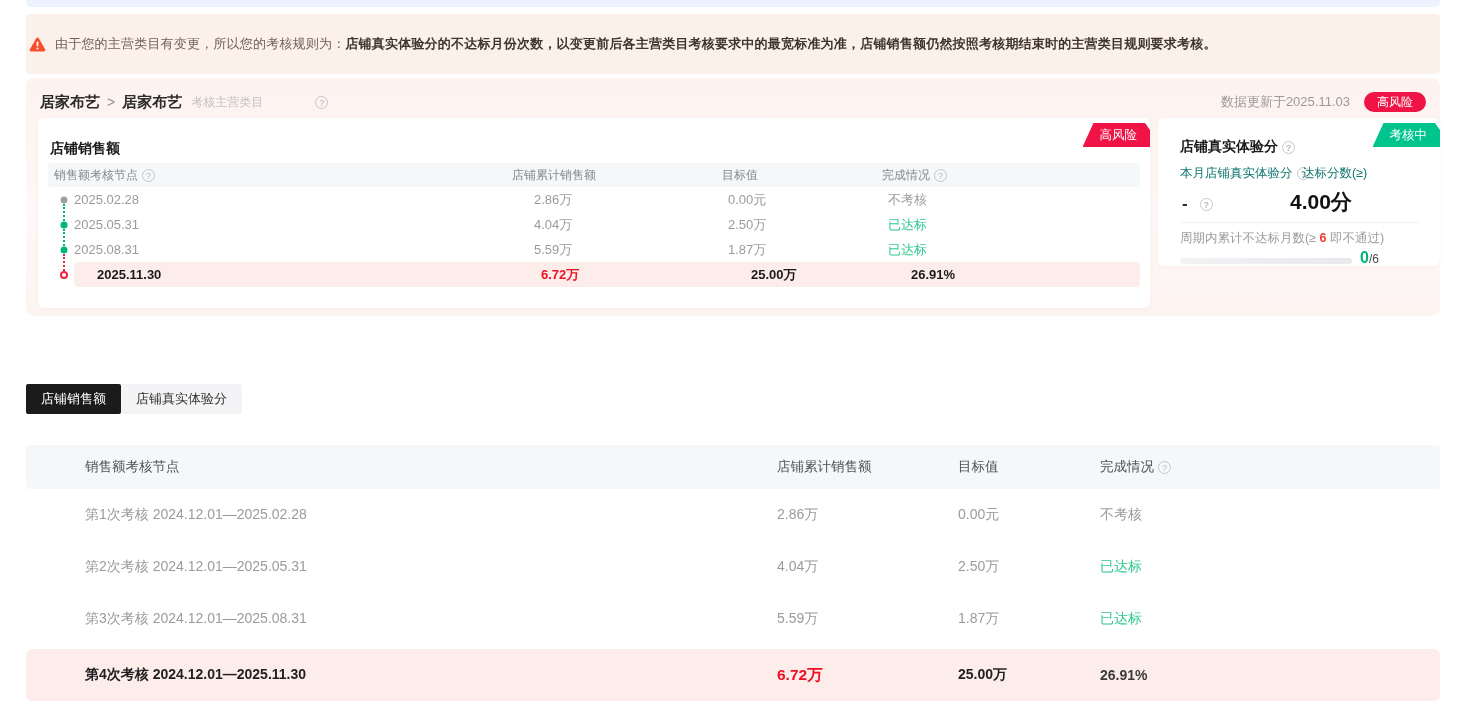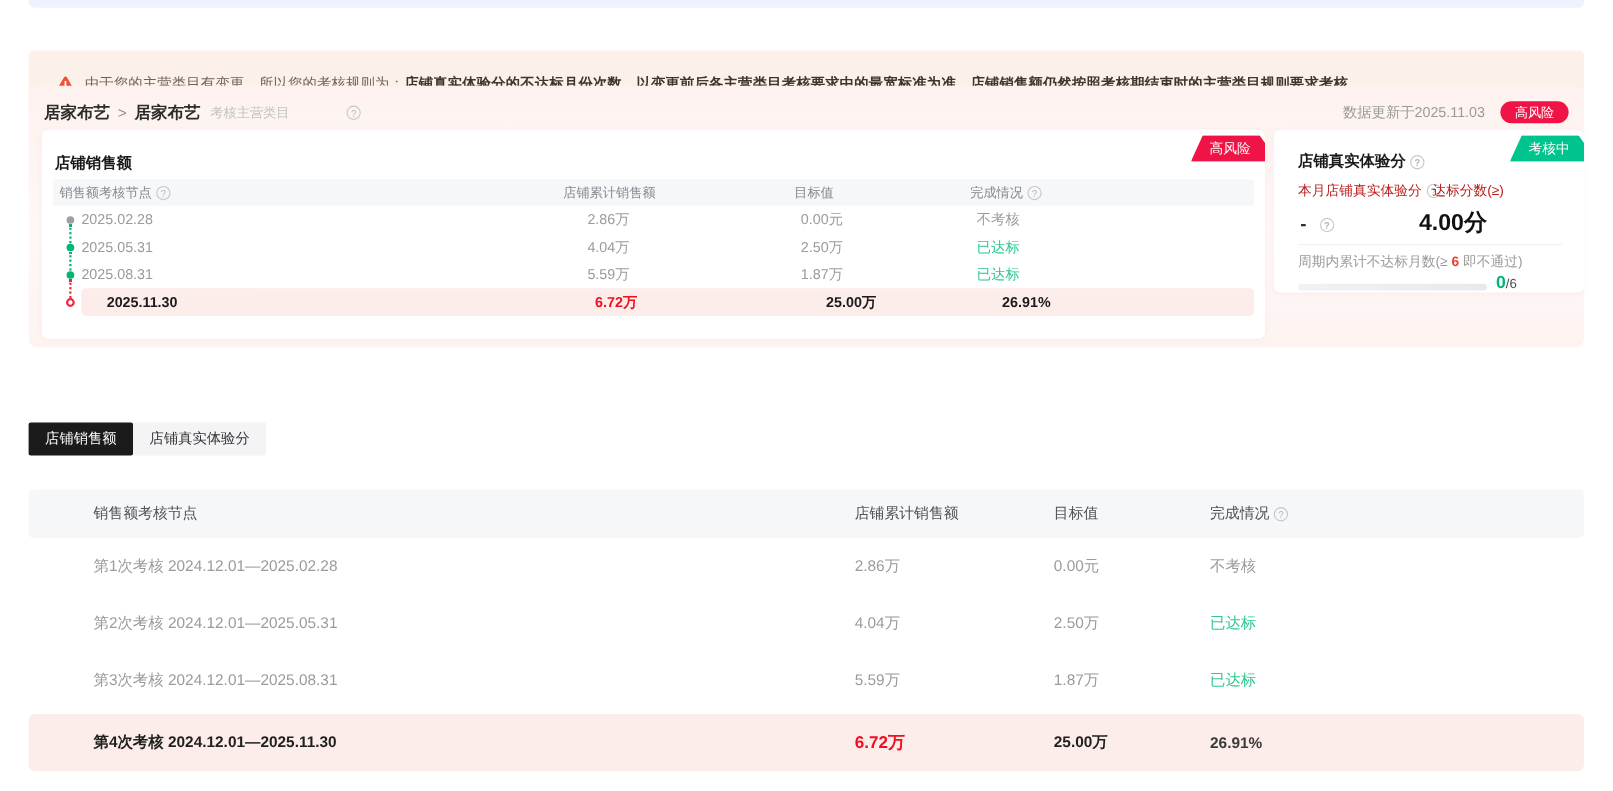--- a/index.html
+++ b/index.html
@@ -5,21 +5,21 @@
   * { margin:0; padding:0; box-sizing:border-box; }
   html,body { background:#fff; }
   body { font-family:"Liberation Sans","DejaVu Sans",sans-serif; }
   .canvas { position:relative; width:1466px; height:719px; background:#fff; overflow:hidden; }
 
   
   .top-strip { position:absolute; left:26px; top:0; width:1414px; height:7px;
     background:#edf3fe; border-radius:0 0 5px 5px; }
   .warn { position:absolute; left:26px; top:14px; width:1414px; height:60px;
     background:#fcf0ea; border-radius:4px; display:flex; align-items:center;
-    padding:0 25px;margin-top:32px; }
+    padding:0 3px; }
   .warn-icon { flex:0 0 auto; margin-right:9px; display:flex; align-items:center; }
   .warn-text { font-size:13px; color:#6f6158; letter-spacing:.2px; }
   .warn-bold { font-weight:700; color:#3f352e; }
 
   
   .overview { position:absolute; left:26px; top:78px; width:1414px; height:238px;
     border-radius:8px;
     background:linear-gradient(180deg,#fdf2ef 0%,#fef8f6 55%,#fdf4f2 100%); }
   .crumb-row { position:absolute; left:14px; right:14px; top:13px; height:22px;
     display:flex; align-items:center; }
@@ -71,21 +71,21 @@
   .sgrid { flex:1; display:grid; grid-template-columns:444px 210px 160px auto;
     align-items:center; border-radius:4px; }
   .srow .cell { font-size:13px; color:#9b9b9b; }
   .srow .cell.val { padding-left:16px; }
   .srow.current .sgrid { background:#fcecea; }
   .srow.current .cell { color:#1a1a1a; font-weight:700;padding-left:23px; }
   .srow.current .cell.red { color:#ee0f22; }
   .cell.green { color:#2dc98e; }
 
   
-  .exp-label { position:absolute; top:47px; font-size:12.5px; color:#b91c1c;
+  .exp-label { position:absolute; top:47px; font-size:12.5px; color:#0f766e;
     display:flex; align-items:center; }
   .exp-label.l1 { left:22px; }
   .exp-label.l2 { left:144px; }
   .exp-val-dash { position:absolute; left:24px; top:76px; font-size:17px; font-weight:700;
     color:#2b2b2b; display:flex; align-items:center; }
   .exp-val-dash .q { margin-left:12px; }
   .exp-val-score { position:absolute; left:132px; top:70px; font-size:21px; font-weight:700;
     color:#111; }
   .exp-divider { position:absolute; left:22px; right:20px; top:104px; height:1px; background:#f1f1f2; }
   .cycle { position:absolute; left:22px; top:112px; font-size:12.5px; color:#9a9a9a; }

